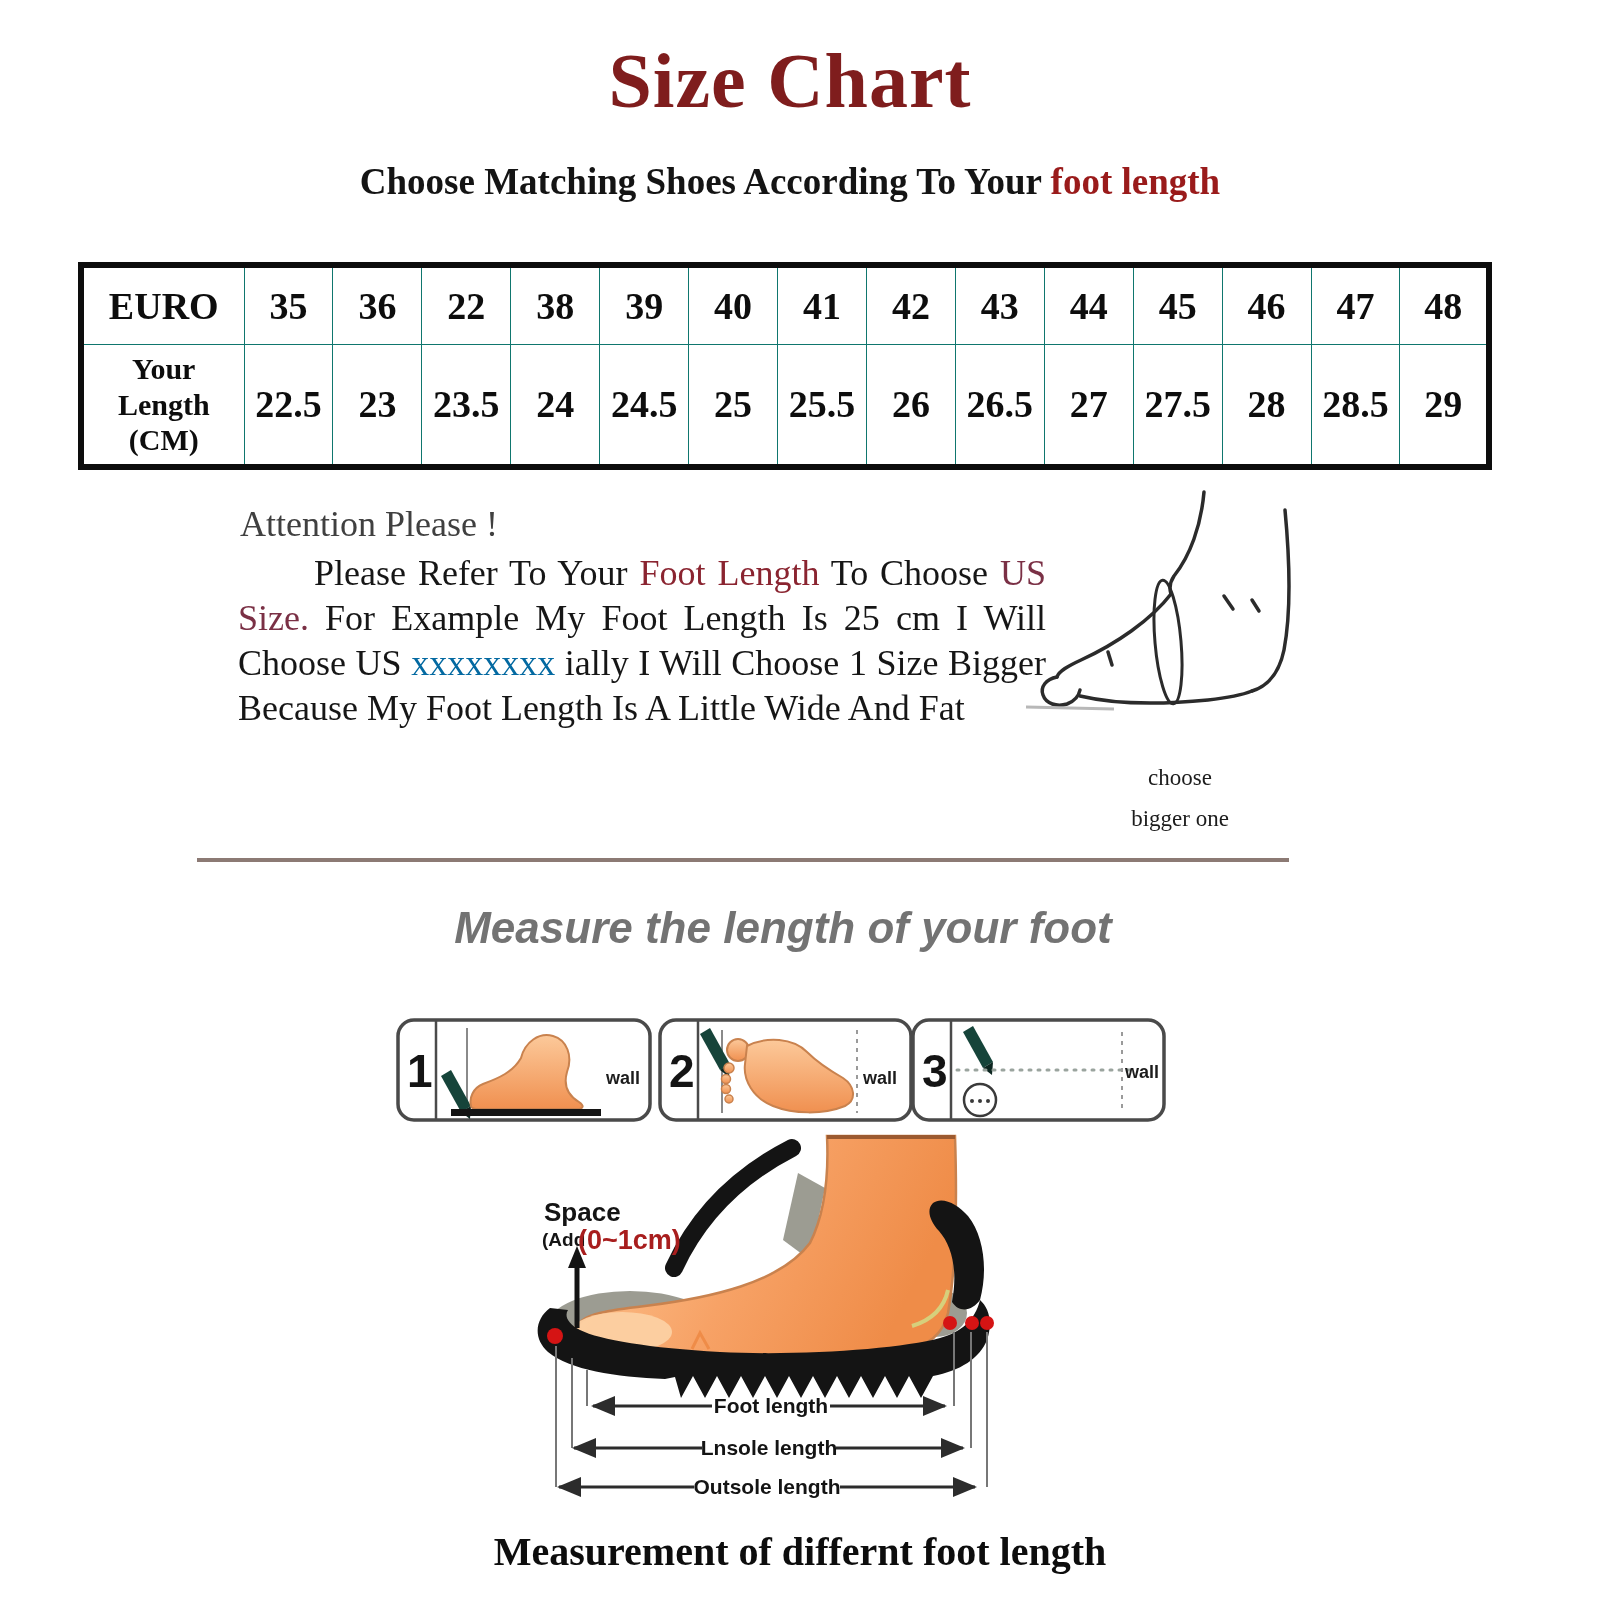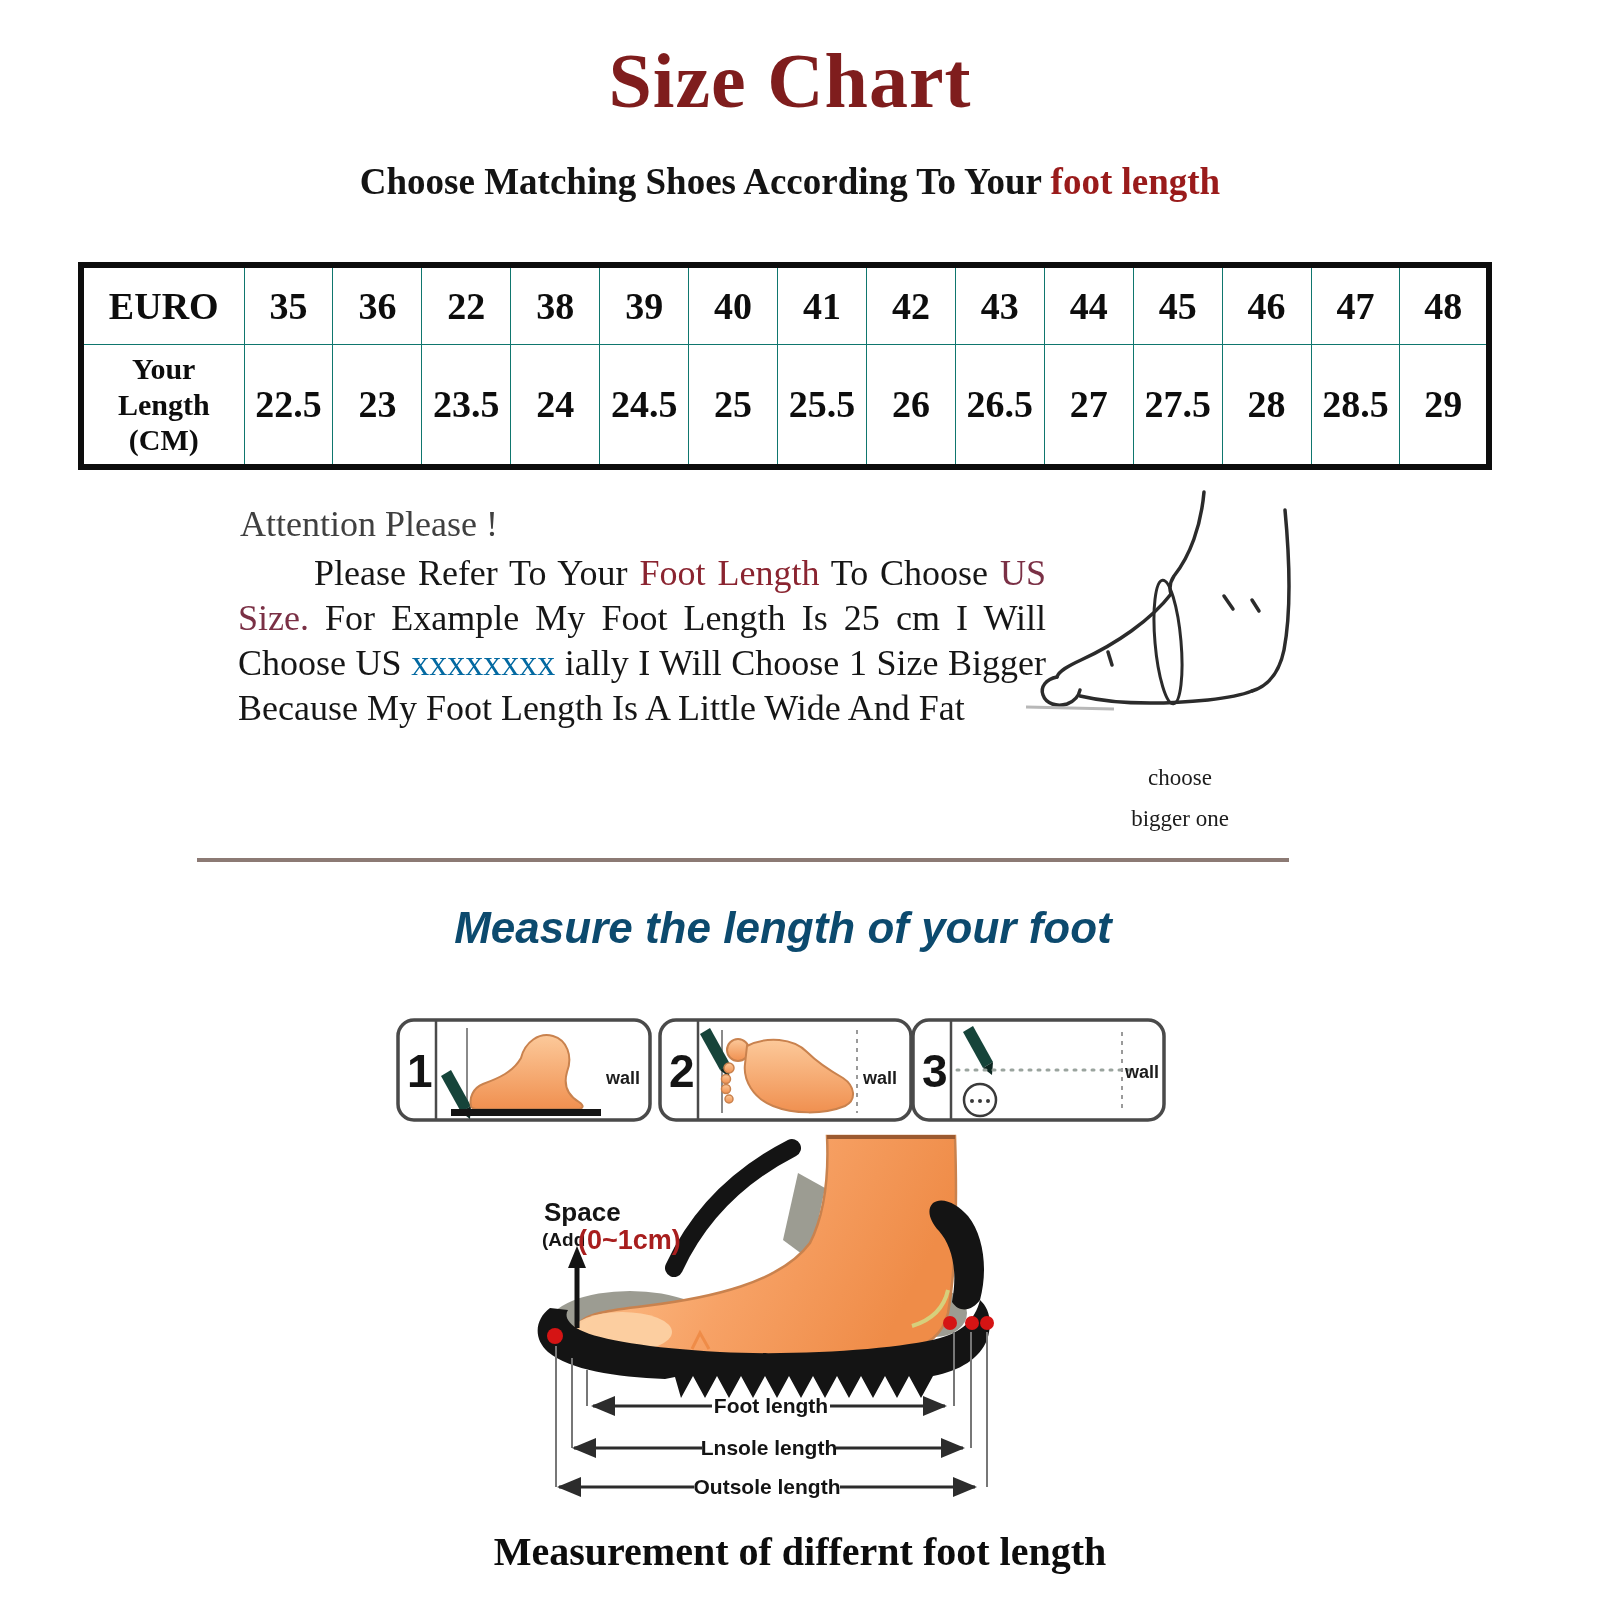--- a/index.html
+++ b/index.html
@@ -27,21 +27,21 @@
   .att-p .maroon{color:#7a3045;}
   .att-p .dred{color:#8a2430;}
   .att-p .xred{color:#0369a1;}
 
   .choose-bigger{top:757px;left:1040px;width:280px;text-align:center;font-size:23px;
                  line-height:41px;color:#1c1c1c;}
   .divider{top:858px;left:197px;width:1092px;height:4px;background:#8c7a74;}
 
   .measure-head{top:903px;left:0;width:1566px;text-align:center;
       font-family:"Liberation Sans",sans-serif;font-style:italic;font-weight:bold;
-      font-size:44px;color:#0c4a6e;}
+      font-size:44px;color:#737373;}
 
   .caption{top:1528px;left:0;width:1600px;text-align:center;font-size:40px;font-weight:bold;color:#0d0d0d;}
 
   svg text{font-family:"Liberation Sans",sans-serif;}
   svg .walltxt{font-size:18px;font-weight:bold;fill:#1c1c1c;}
   svg .numtxt{font-size:46px;font-weight:bold;fill:#141414;}
   svg .dimtxt{font-size:21px;font-weight:bold;fill:#141414;}
 </style>
 </head>
 <body>

